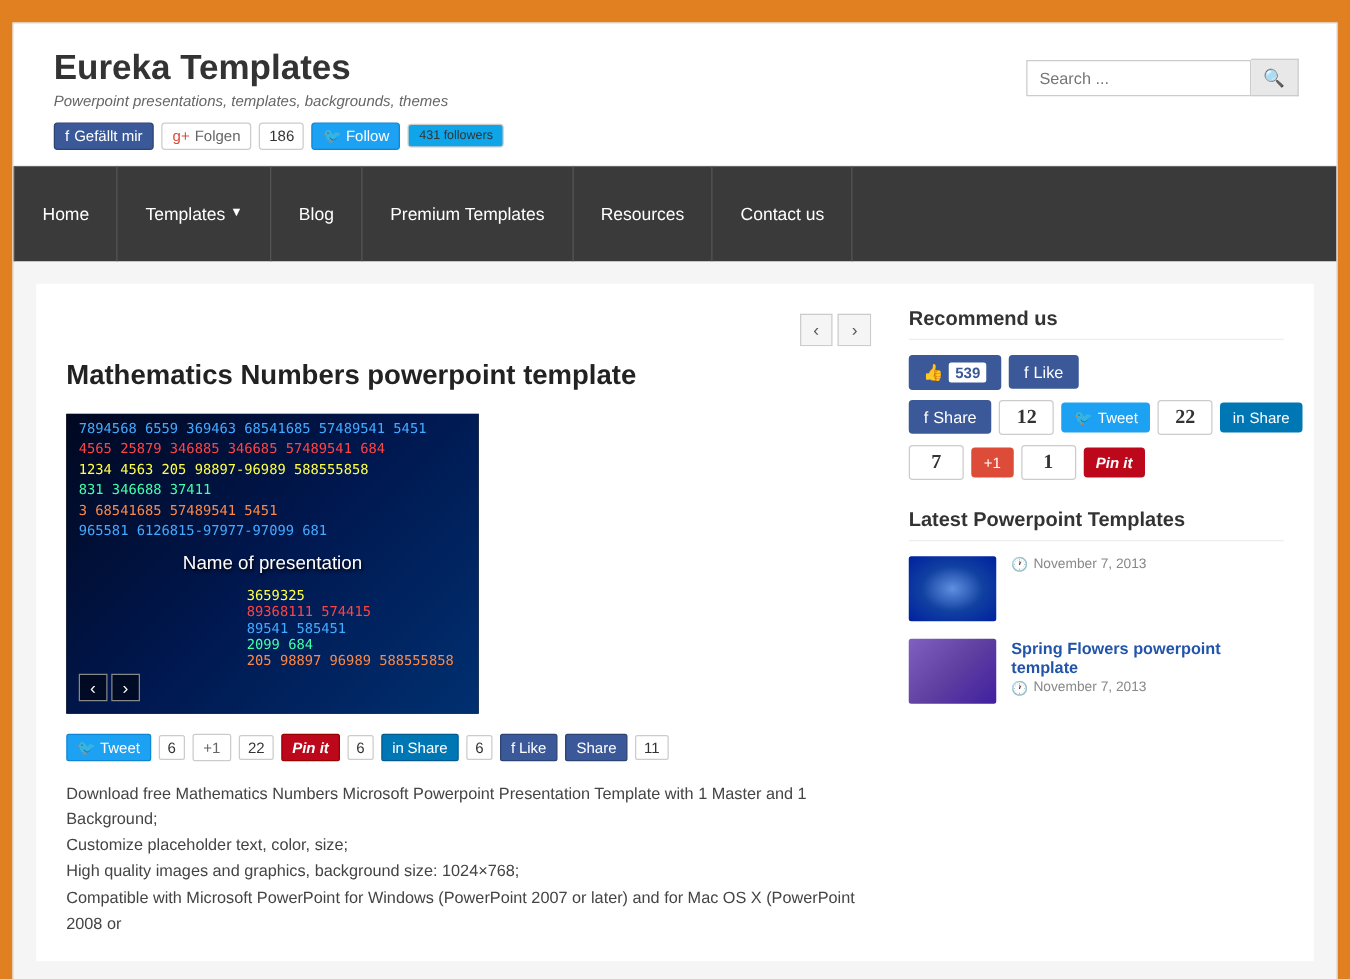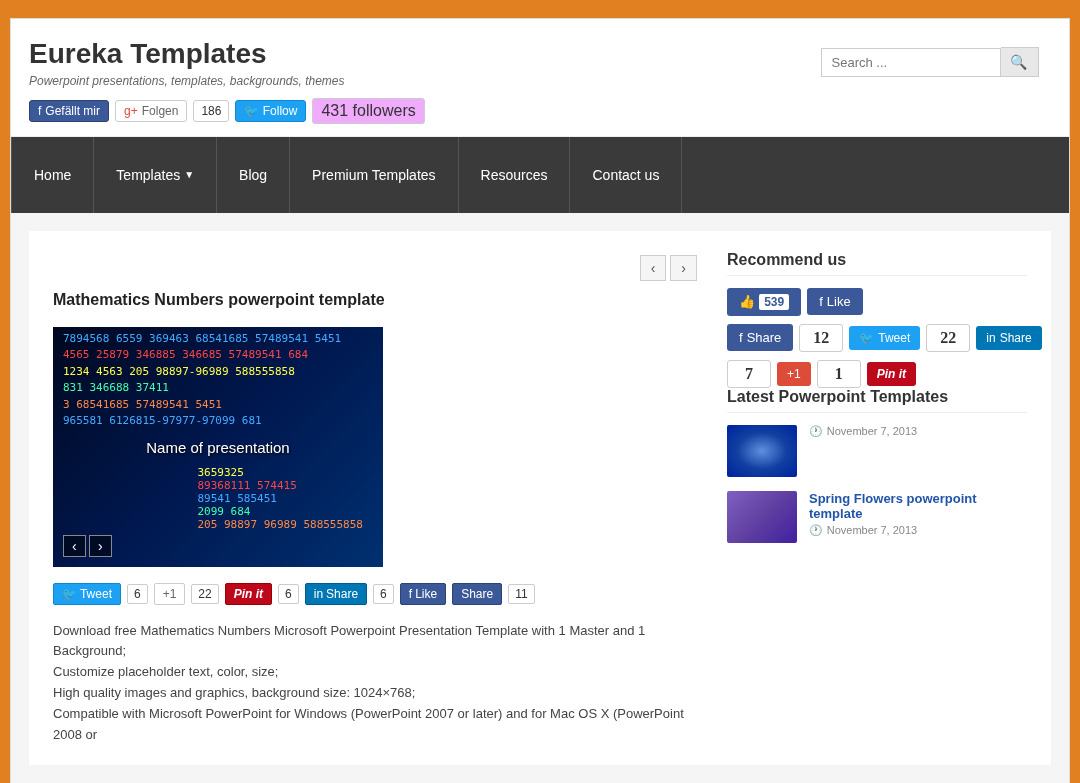--- a/index.html
+++ b/index.html
@@ -10,21 +10,21 @@
       color: #333;
     }
     #outer-wrapper {
       max-width: 1060px;
       margin: 18px auto;
       background: #f5f5f5;
       border: 1px solid #ddd;
     }
     #header {
       background: #fff;
-      padding: 18px 30px 12px 18px;
+      padding: 18px 30px 12px 32px;
       display: flex;
       justify-content: space-between;
       align-items: flex-start;
       border-bottom: 1px solid #eee;
       gap: 18px;
     }
     #header-left {}
     #site-title {
       font-size: 28px;
       font-weight: bold;
@@ -72,25 +72,25 @@
     }
     .twitter-btn {
       background: #1da1f2;
       color: #fff;
       border: 1px solid #0e86d4;
       border-radius: 3px;
       padding: 3px 8px;
       font-size: 12px;
     }
     .twitter-followers {
-      background: #f0abfc;
+      background: #0ea5e9;
       border: 1px solid #ccc;
       color: #333;
       padding: 3px 8px;
-      font-size: 16px;
+      font-size: 10px;
       border-radius: 3px;
     }
     #header-right {
       display: flex;
       align-items: center;
       gap: 0;
       margin-top: 10px;
     }
     #search-input {
       border: 1px solid #ccc;
@@ -145,21 +145,21 @@
     }
     .page-nav-btn {
       border: 1px solid #ccc;
       background: #f5f5f5;
       padding: 4px 10px;
       cursor: pointer;
       font-size: 14px;
       color: #555;
     }
     #article-title {
-      font-size: 16px;
+      font-size: 22px;
       font-weight: bold;
       color: #222;
       margin-bottom: 18px;
       clear: both;
       padding-top: 6px;
     }
     #slideshow-container {
       position: relative;
       width: 330px;
       height: 240px;
@@ -243,20 +243,21 @@
     .linkedin-btn { background: #0077b5; color: #fff; border: 1px solid #005a8e; }
     .fb-like-btn { background: #3b5998; color: #fff; border: 1px solid #2d4373; }
     .fb-share-btn { background: #3b5998; color: #fff; border: 1px solid #2d4373; }
     #article-body {
       font-size: 13px;
       color: #444;
       line-height: 1.6;
     }
     
     #recommend-section {
+      margin-bottom: 24px;
     }
     .sidebar-section-title {
       font-size: 16px;
       font-weight: bold;
       color: #333;
       margin-bottom: 12px;
       border-bottom: 1px solid #eee;
       padding-bottom: 6px;
     }
     .fb-like-widget {

